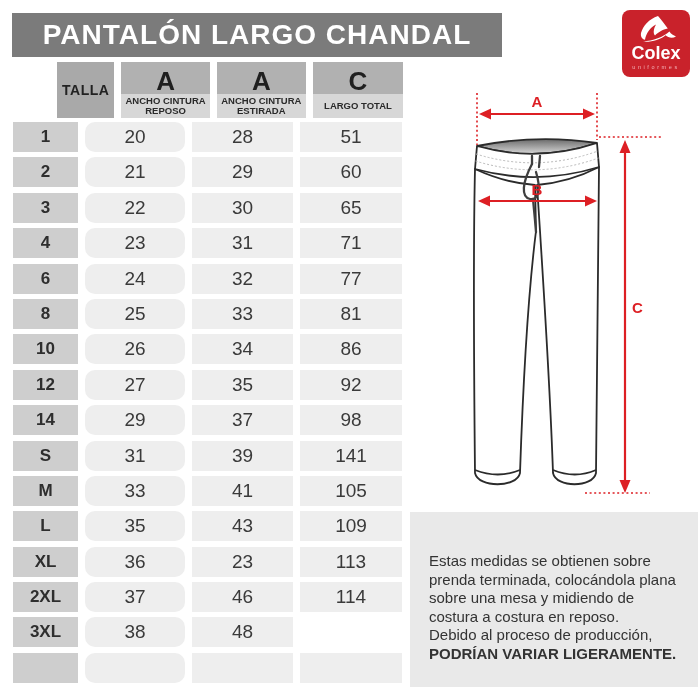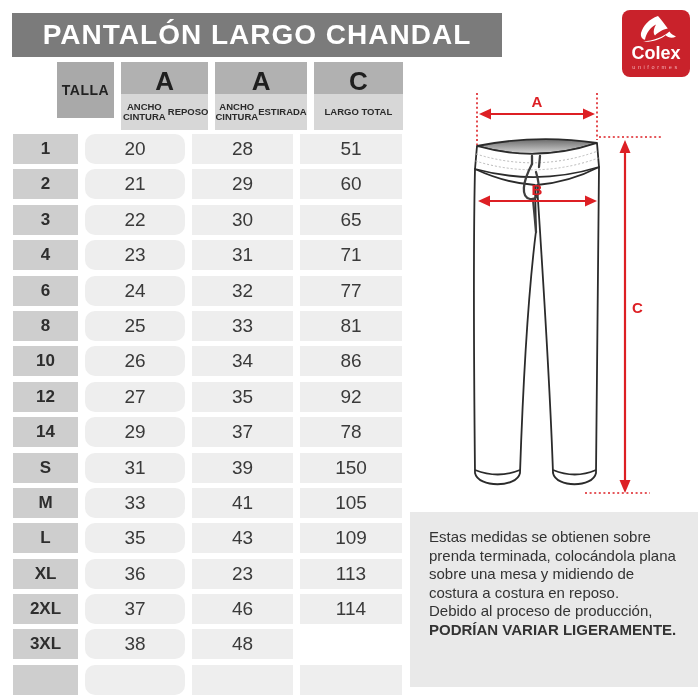--- a/index.html
+++ b/index.html
@@ -37,22 +37,22 @@
     font-weight:bold; font-size:14px; color:#222; letter-spacing:0.5px;
   }
   .col-header { display:flex; flex-direction:column; }
   .col-header.c2 { width:100px; } .col-header.c3 { width:101px; } .col-header.c4 { width:102px; }
   .col-letter {
     height:32px; background:var(--header-letter-bg);
     display:flex; align-items:flex-end; justify-content:center;
     font-weight:bold; font-size:26px; line-height:26px; color:#1f1f1f; padding-bottom:0px;
   }
   .col-sub {
-    height:36px; background:var(--header-label-bg);
-    display:flex; flex-direction:row; align-items:center; justify-content:center;
+    height:24px; background:var(--header-label-bg);
+    display:flex; flex-direction:column; align-items:center; justify-content:center;
     font-weight:bold; font-size:9.5px; line-height:10.5px; color:#2a2a2a; text-align:center;
   }
   .tbody { display:flex; flex-direction:column; gap:5.4px; }
   .trow { display:flex; gap:7px; height:30px; }
   .cell { display:flex; align-items:center; justify-content:center; }
   .cell.size { width:65px; background:var(--size-cell-bg); font-weight:bold; font-size:17px; color:#2e2e2e; }
   .cell.v1 { width:100px;border-radius:10px; } .cell.v2 { width:101px;text-align:center; } .cell.v3 { width:102px; }
   .cell.val { background:var(--value-cell-bg); font-size:19px; color:#3a3a3a; }
 
   
@@ -63,21 +63,21 @@
   .string { fill:none; stroke:#3f3f3f; stroke-width:2.3; stroke-linecap:round; }
   .red-line { stroke:var(--arrow-red); stroke-width:2.2; fill:none; }
   .red-dot  { stroke:var(--arrow-red); stroke-width:1.6; fill:none; stroke-dasharray:2 2.6; }
   .red-head { fill:var(--arrow-red); }
   .red-label { fill:var(--arrow-red); font-weight:bold; font-size:15px; font-family:"Liberation Sans",sans-serif; }
 
   
   .note {
     position:absolute; left:410px; top:512px; width:288px; height:175px;
     background:var(--note-bg); color:#333;
-    font-size:15px; line-height:18.5px; padding:16px 14px 0 19px;
+    font-size:15px; line-height:18.5px; padding:40px 14px 0 19px;
   }
   .note .emph { font-weight:bold; }
 </style>
 </head>
 <body>
 
 <div class="canvas">
 
   <div class="title-bar">
     <span>PANTALÓN LARGO CHANDAL</span>
@@ -175,28 +175,28 @@
       <div class="cell size">12</div>
       <div class="cell val v1">27</div>
       <div class="cell val v2">35</div>
       <div class="cell val v3">92</div>
     </div>
 
     <div class="trow">
       <div class="cell size">14</div>
       <div class="cell val v1">29</div>
       <div class="cell val v2">37</div>
-      <div class="cell val v3">78</div>
+      <div class="cell val v3">98</div>
     </div>
 
     <div class="trow">
       <div class="cell size">S</div>
       <div class="cell val v1">31</div>
       <div class="cell val v2">39</div>
-      <div class="cell val v3">150</div>
+      <div class="cell val v3">141</div>
     </div>
 
     <div class="trow">
       <div class="cell size">M</div>
       <div class="cell val v1">33</div>
       <div class="cell val v2">41</div>
       <div class="cell val v3">105</div>
     </div>
 
     <div class="trow">

